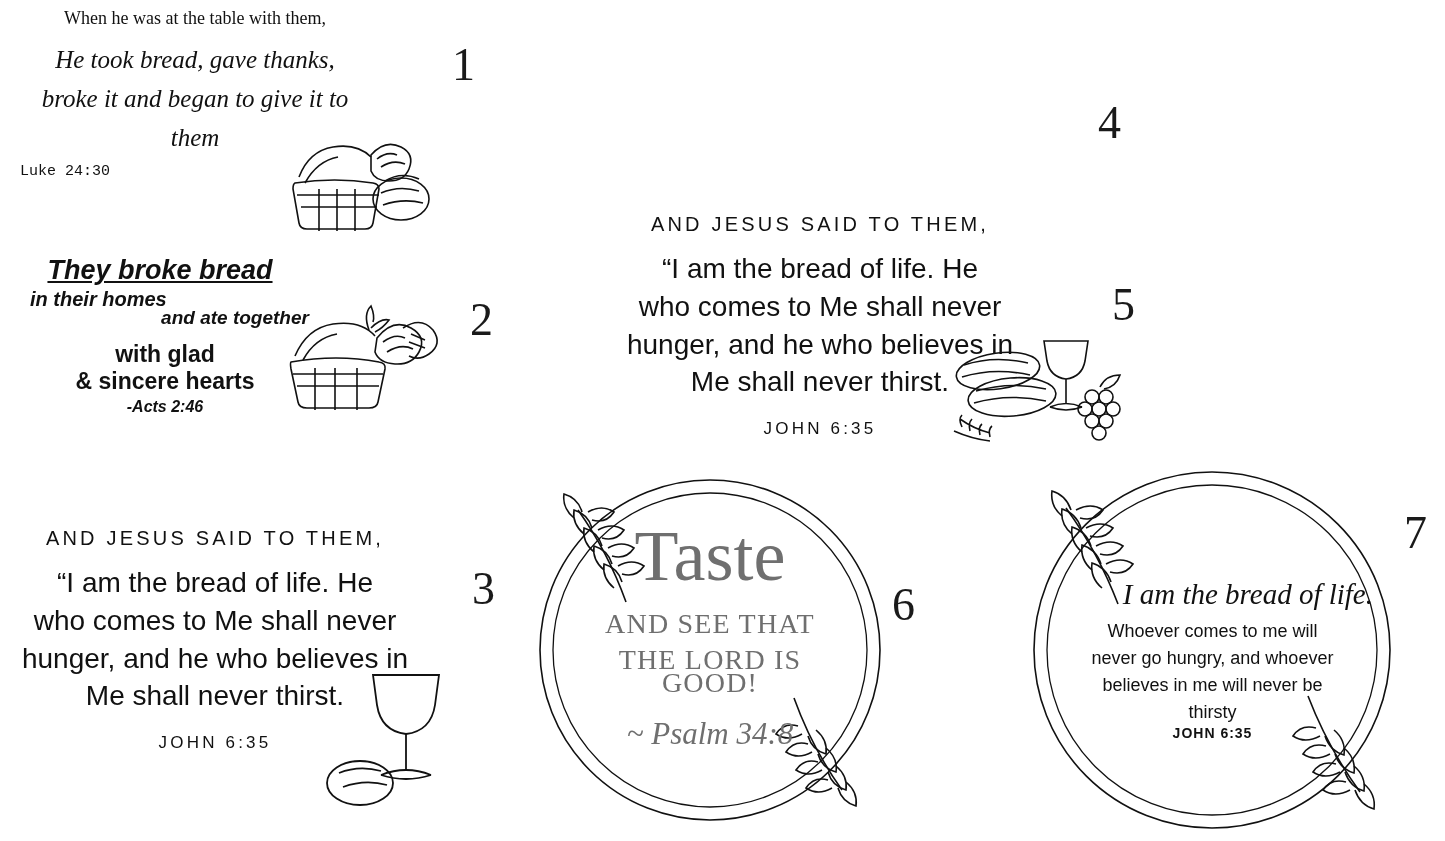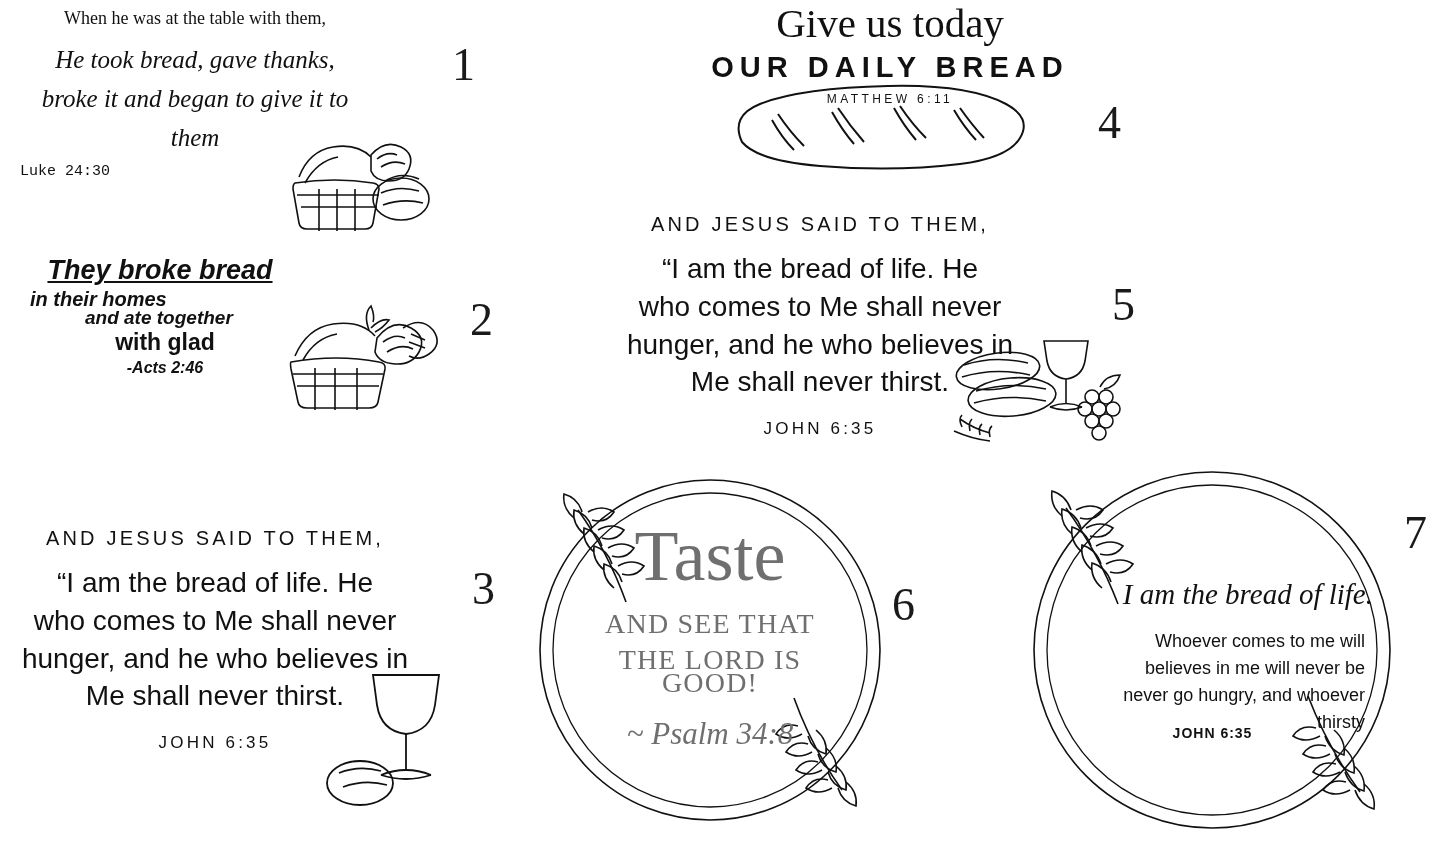--- a/index.html
+++ b/index.html
@@ -78,30 +78,31 @@
     font-size: 20px;
     text-align: left;
     width: 250px;
     margin: 2px 0 0 0;
   }
   #d2 .l3 {
     font-family: "Liberation Sans", sans-serif;
     font-weight: bold;
     font-style: italic;
     font-size: 19px;
+    text-align: center;
     width: 300px;
     margin: -4px 0 0 55px;
   }
   #d2 .l4 {
     font-family: "Liberation Sans", sans-serif;
     font-weight: bold;
     font-size: 23px;
     text-align: center;
     width: 250px;
-    margin: 0 0 0 10px;
+    margin: 12px 0 0 10px;
   }
   #d2 .l5 {
     font-family: "Liberation Sans", sans-serif;
     font-weight: bold;
     font-size: 23px;
     text-align: center;
     width: 250px;
     margin: 0 0 0 10px;
   }
   #d2 .ref {
@@ -213,22 +214,22 @@
   #d7 .title {
     position: absolute;
     left: 28px; top: 118px; width: 345px;
     text-align: right;
     font-family: "Liberation Serif", serif;
     font-style: italic;
     font-size: 29px;
   }
   #d7 .body {
     position: absolute;
-    left: 60px; top: 168px; width: 305px;
-    text-align: right;
+    left: 60px; top: 158px; width: 305px;
+    text-align: center;
     font-family: "Liberation Sans", sans-serif;
     font-size: 18px;
     line-height: 1.5;
   }
   #d7 .ref {
     position: absolute;
     left: 60px; top: 265px; width: 305px;
     text-align: center;
     font-family: "Liberation Sans", sans-serif;
     font-weight: bold;
@@ -265,20 +266,21 @@
       </svg>
     </div>
   </div>
   <div class="num" style="left:452px; top:42px;">1</div>
 
   <div class="design" id="d2">
     <div class="l1">They broke bread</div>
     <div class="l2">in their homes</div>
     <div class="l3">and ate together</div>
     <div class="l4">with glad</div>
+    <div class="l5">&amp; sincere hearts</div>
     <div class="ref">-Acts 2:46</div>
     <div class="art">
       <svg width="160" height="110" viewBox="0 0 160 110" fill="none" stroke="#111" stroke-width="1.6">
         <path d="M10 56 q12 -28 38 -32 q28 -4 42 12"></path>
         <path d="M18 60 q12 -22 34 -26"></path>
         <path d="M6 62 q46 -8 88 0 q7 1 6 7 l-7 33 q-1 6 -9 6 l-62 0 q-8 0 -9 -6 l-7 -33 q-1 -6 0 -7 z"></path>
         <path d="M8 74 h90 M12 86 h82"></path>
         <path d="M30 68 v44 M50 68 v44 M72 68 v44"></path>
         <path d="M92 38 q16 -20 34 -10 q16 9 8 24 q-7 13 -24 12 q-16 -1 -20 -12 z"></path>
         <path d="M98 42 q12 -9 22 -4 M102 52 q14 -9 26 -3"></path>
@@ -306,34 +308,20 @@
         <path d="M81 69 v36"></path>
         <path d="M56 110 q25 -10 50 0"></path>
         <path d="M56 110 q25 8 50 0"></path>
         <ellipse cx="35" cy="118" rx="33" ry="22"></ellipse>
         <path d="M14 108 q20 -8 42 -2 M18 122 q22 -8 44 -2"></path>
       </svg>
     </div>
   </div>
   <div class="num" style="left:472px; top:566px;">3</div>
 
-  <div class="design" id="d4">
-    <div class="t1">Give us today</div>
-    <div class="t2">OUR DAILY BREAD</div>
-    <div class="t3">MATTHEW 6:11</div>
-    <div class="art">
-      <svg width="320" height="110" viewBox="0 0 320 110" fill="none" stroke="#111" stroke-width="2">
-        <path d="M22 62 q-12 -26 18 -38 q40 -16 128 -18 q80 -2 118 18 q26 14 14 34 q-12 20 -60 26 q-66 8 -140 2 q-62 -5 -78 -24 z"></path>
-        <path d="M52 40 q10 18 22 30 M58 34 q12 18 26 32"></path>
-        <path d="M112 32 q10 18 22 32 M118 28 q12 18 26 34"></path>
-        <path d="M174 28 q10 18 22 32 M180 26 q12 18 26 32"></path>
-        <path d="M234 30 q10 17 22 30 M240 28 q12 17 24 30"></path>
-      </svg>
-    </div>
-  </div>
   <div class="num" style="left:1098px; top:100px;">4</div>
 
   <div class="design" id="d5">
     <div class="jesus-head">AND JESUS SAID TO THEM,</div>
     <div class="jesus-body">
       <div>“I am the bread of life.   He</div>
       <div>who comes to Me shall never</div>
       <div>hunger, and he who believes in</div>
       <div>Me shall never thirst.</div>
     </div>
@@ -423,21 +411,21 @@
         <path d="M334 270 q12 10 10 25 q-14 -4 -19 -19"></path>
         <path d="M350 330 q-15 8 -27 0 q8 -12 23 -8"></path>
         <path d="M340 312 q-15 8 -27 0 q8 -12 23 -8"></path>
         <path d="M330 294 q-15 8 -27 0 q8 -12 23 -8"></path>
         <path d="M320 276 q-15 8 -27 0 q8 -12 23 -8"></path>
       </g>
     </svg>
     <div class="title">I am the bread of life.</div>
     <div class="body">
       <div>Whoever comes to me will</div>
+      <div>never go hungry, and whoever</div>
       <div>believes in me will never be</div>
-      <div>never go hungry, and whoever</div>
       <div>thirsty</div>
     </div>
     <div class="ref">JOHN 6:35</div>
   </div>
   <div class="num" style="left:1404px; top:510px;">7</div>
 
 </div>
 
 </body></html>

